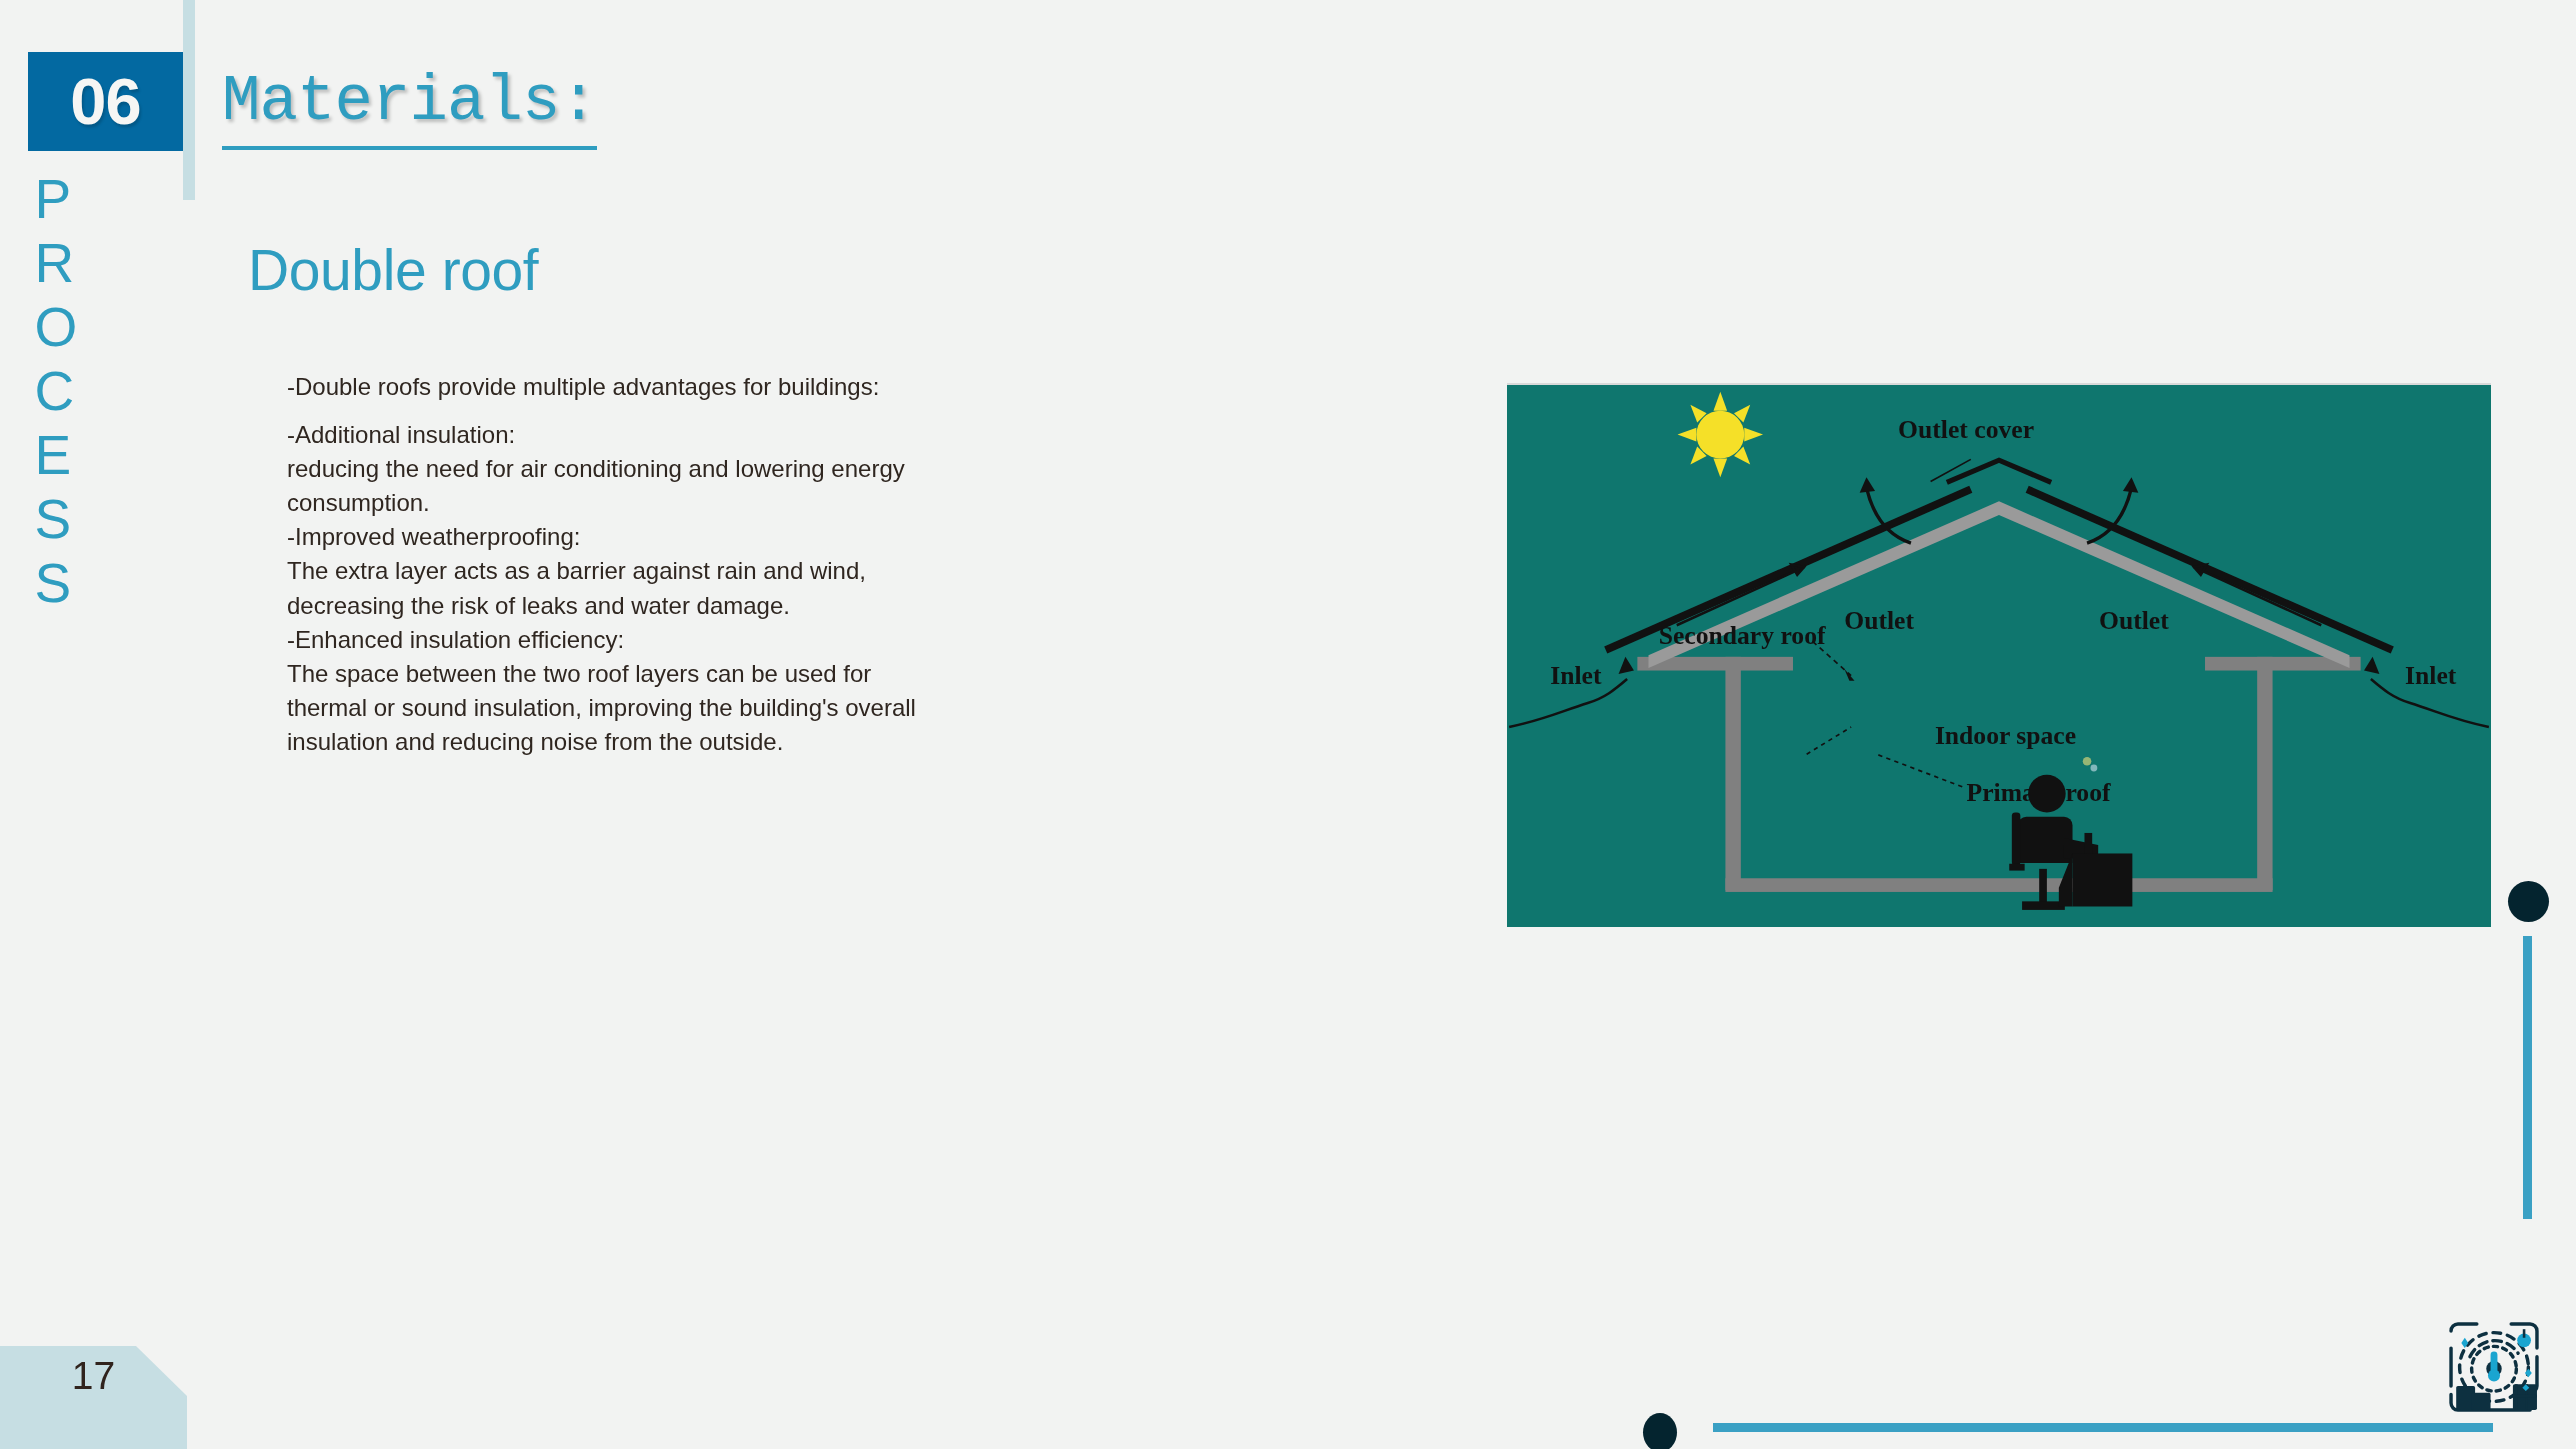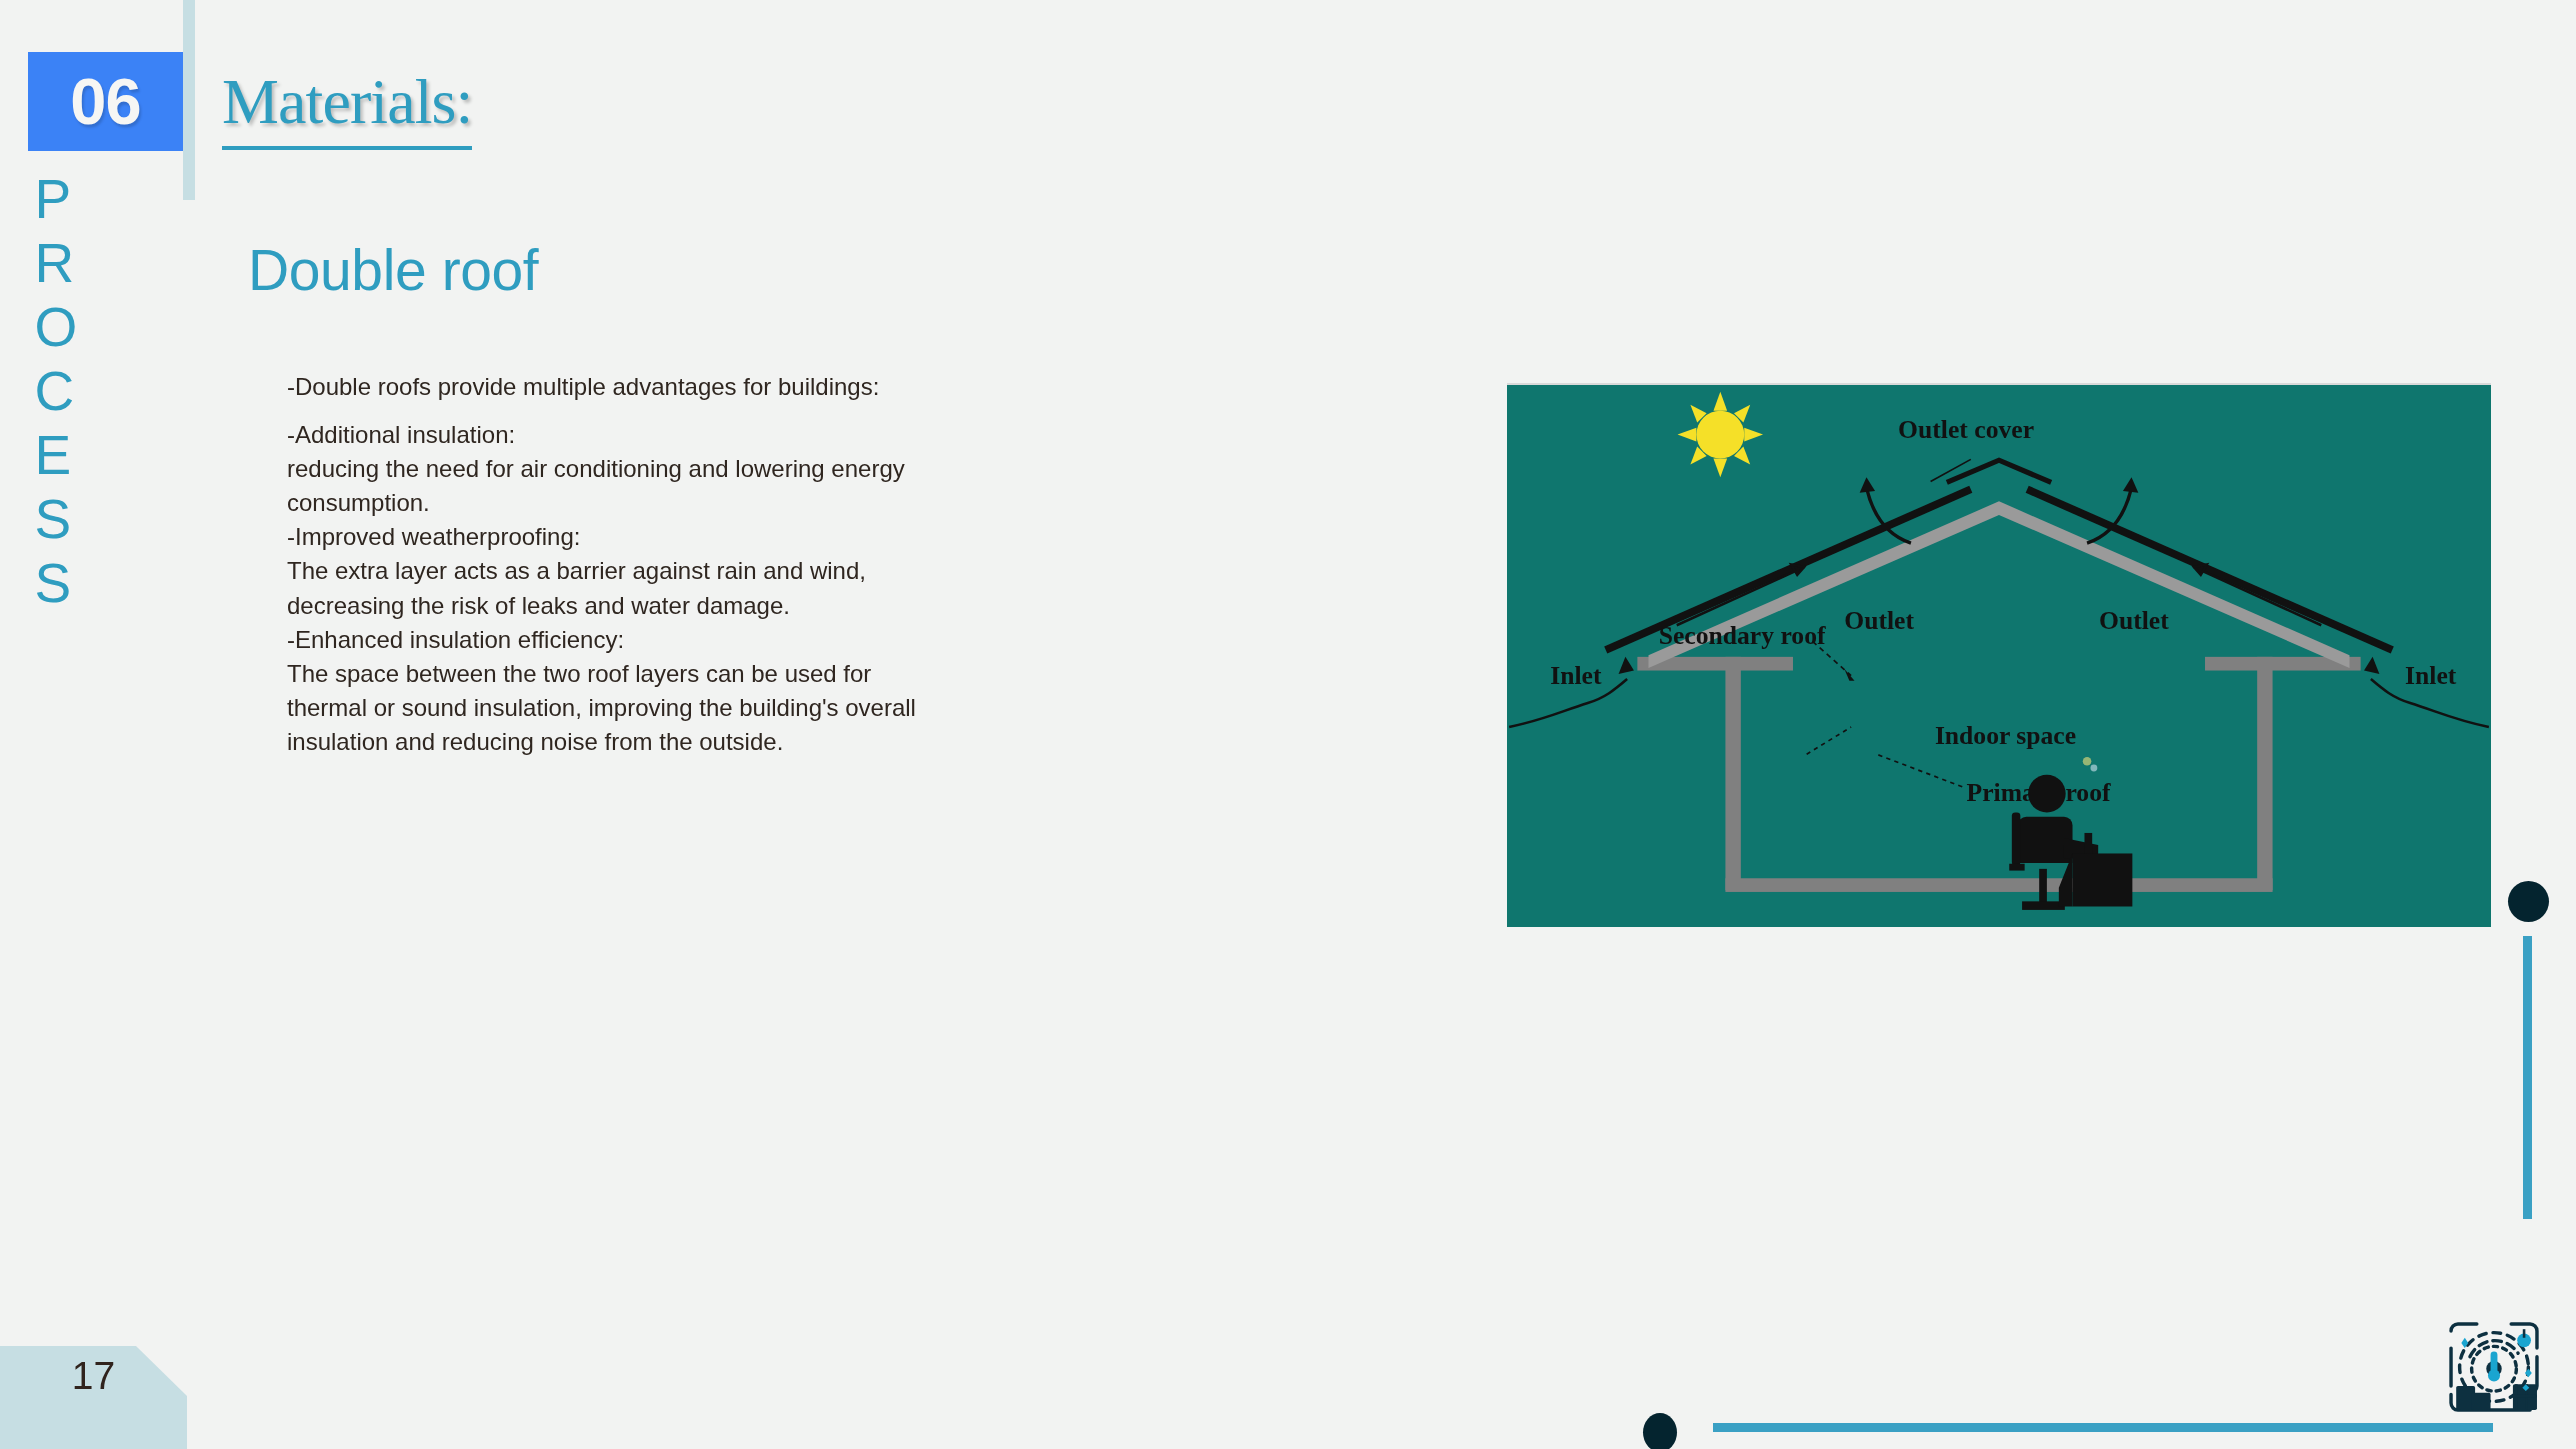--- a/index.html
+++ b/index.html
@@ -8,21 +8,21 @@
     background:#f2f3f2;
     font-family:"Liberation Sans", sans-serif;
     overflow:hidden;
     position:relative;
   }
 
   
   #left-rail{position:absolute;left:0;top:0;width:197px;height:1449px;}
   #section-badge{
     position:absolute;left:27.5px;top:52px;width:156px;height:99px;
-    background:#3b82f6;
+    background:#0369a1;
     display:flex;align-items:center;justify-content:center;
   }
   #section-badge .num{
     color:#f6f6f4;font-size:65px;font-weight:bold;line-height:1;
     letter-spacing:-0.9px;
     font-family:"Liberation Sans", sans-serif;
     text-shadow:1.7px 2.6px 2.6px rgba(0,0,0,.16);
   }
   #rail-strip{
     position:absolute;left:183px;top:0;width:12px;height:200px;
@@ -45,21 +45,21 @@
     clip-path:polygon(0 0, 136px 0, 187px 50px, 187px 103px, 0 103px);
     display:flex;align-items:flex-start;justify-content:center;
     padding-top:10px;box-sizing:border-box;
   }
   #page-tab .pn{color:#30231d;font-size:39px;line-height:1;}
 
   
   #title-wrap{position:absolute;left:222px;top:70px;}
   #slide-title{
     color:#2f9dc0;font-size:64px;line-height:1;
-    font-family:Liberation Serif, serif;
+    font-family:Liberation Mono, monospace;
     font-stretch:condensed;
     text-shadow:2.6px 3.4px 3.4px rgba(0,0,0,.22);
     letter-spacing:-0.9px;
     display:inline-block;
     padding-bottom:12px;
     border-bottom:4.3px solid #2f9dc0;
   }
   #slide-subtitle{
     position:absolute;left:204px;top:242px;
     color:#2f9dc0;font-size:57px;line-height:1;

